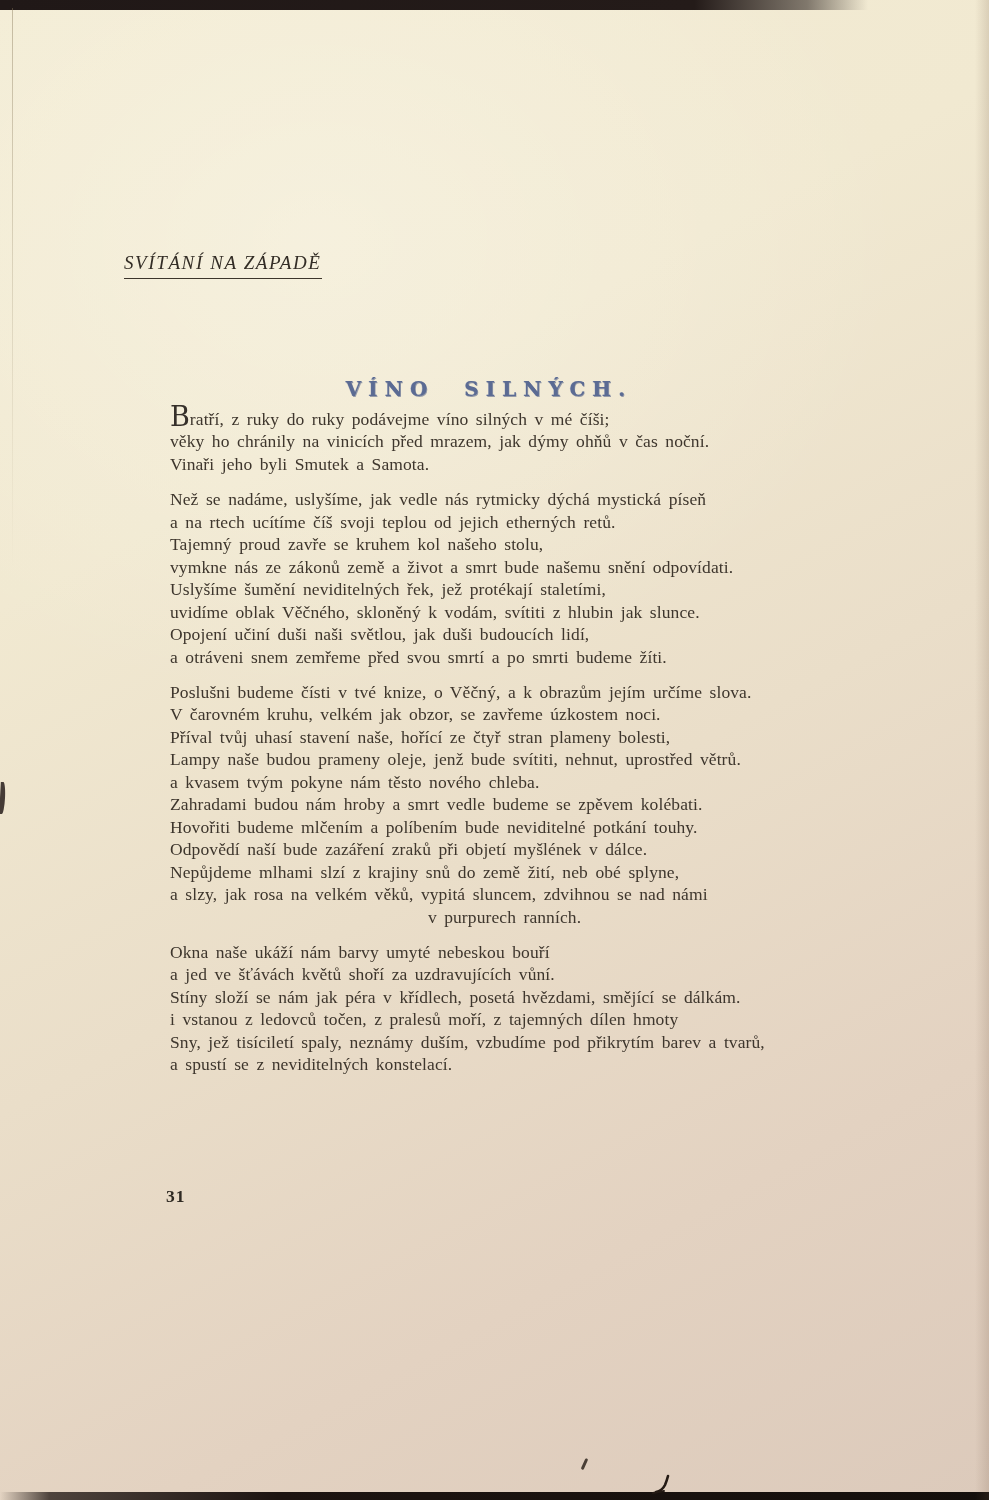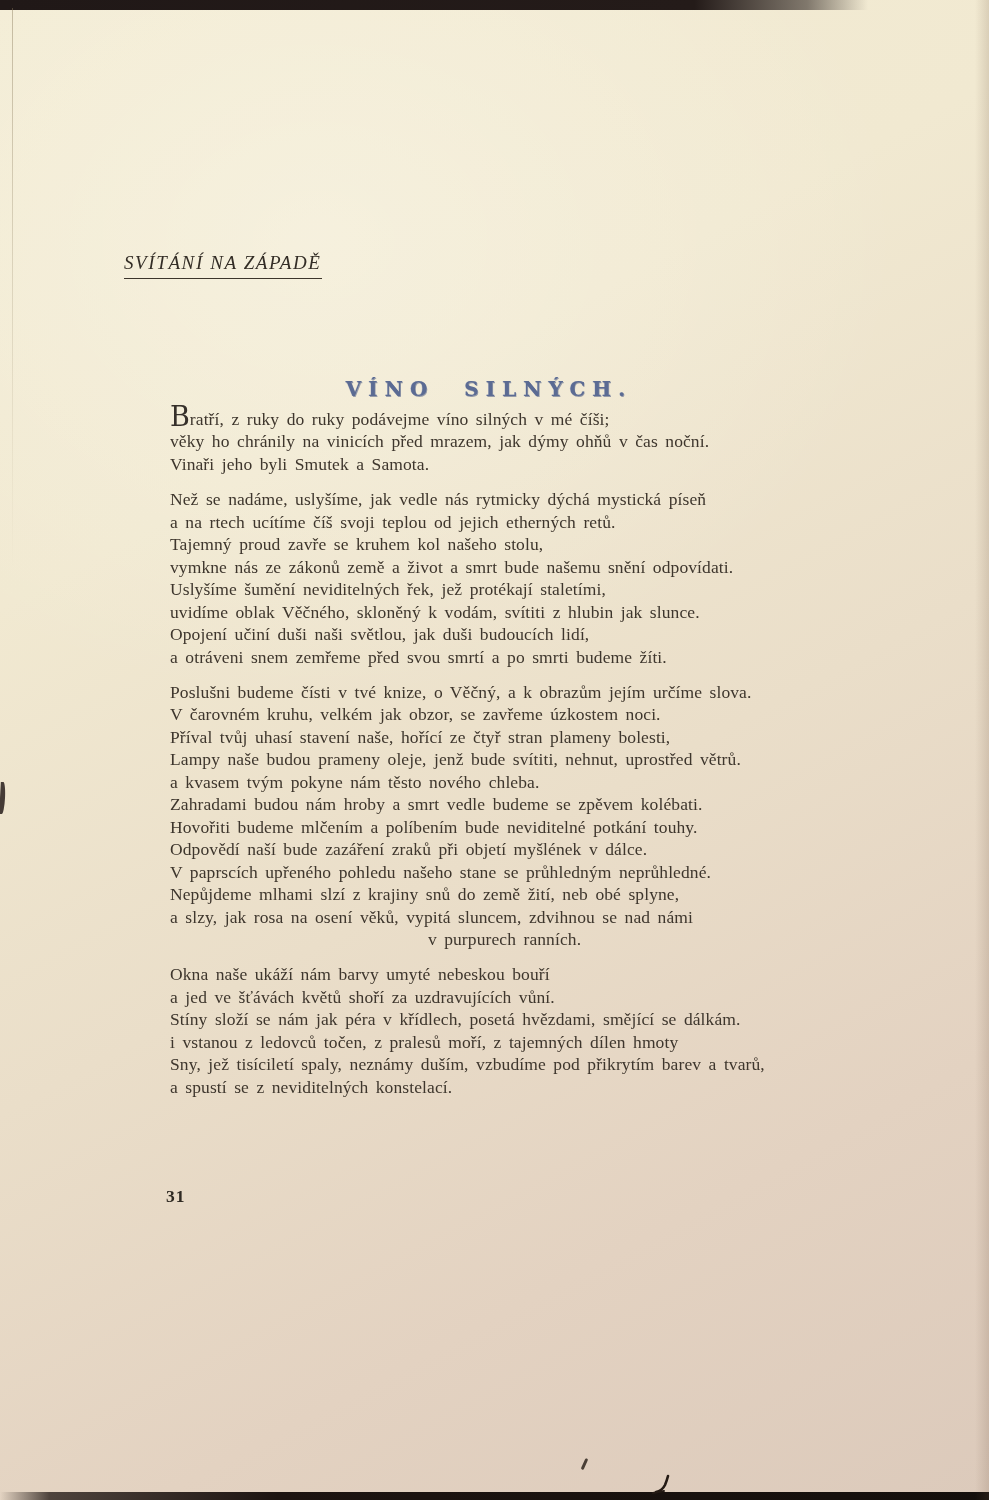--- a/index.html
+++ b/index.html
@@ -95,23 +95,22 @@
       </div>
       <div class="stanza">
         <div class="poem-line">Poslušni budeme čísti v tvé knize, o Věčný, a k obrazům jejím určíme slova.</div>
         <div class="poem-line">V čarovném kruhu, velkém jak obzor, se zavřeme úzkostem noci.</div>
         <div class="poem-line">Příval tvůj uhasí stavení naše, hořící ze čtyř stran plameny bolesti,</div>
         <div class="poem-line">Lampy naše budou prameny oleje, jenž bude svítiti, nehnut, uprostřed větrů.</div>
         <div class="poem-line">a kvasem tvým pokyne nám těsto nového chleba.</div>
         <div class="poem-line">Zahradami budou nám hroby a smrt vedle budeme se zpěvem kolébati.</div>
         <div class="poem-line">Hovořiti budeme mlčením a políbením bude neviditelné potkání touhy.</div>
         <div class="poem-line">Odpovědí naší bude zazáření zraků při objetí myšlének v dálce.</div>
-        <div class="poem-line">V paprscích upřeného pohledu našeho stane se průhledným neprůhledné.</div>
         <div class="poem-line">Nepůjdeme mlhami slzí z krajiny snů do země žití, neb obé splyne,</div>
-        <div class="poem-line">a slzy, jak rosa na osení věků, vypitá sluncem, zdvihnou se nad námi</div>
+        <div class="poem-line">a slzy, jak rosa na velkém věků, vypitá sluncem, zdvihnou se nad námi</div>
         <div class="poem-line right">v purpurech ranních.</div>
       </div>
       <div class="stanza">
         <div class="poem-line">Okna naše ukáží nám barvy umyté nebeskou bouří</div>
         <div class="poem-line">a jed ve šťávách květů shoří za uzdravujících vůní.</div>
         <div class="poem-line">Stíny složí se nám jak péra v křídlech, posetá hvězdami, smějící se dálkám.</div>
         <div class="poem-line">i vstanou z ledovců točen, z pralesů moří, z tajemných dílen hmoty</div>
         <div class="poem-line">Sny, jež tisíciletí spaly, neznámy duším, vzbudíme pod přikrytím barev a tvarů,</div>
         <div class="poem-line">a spustí se z neviditelných konstelací.</div>
       </div>

